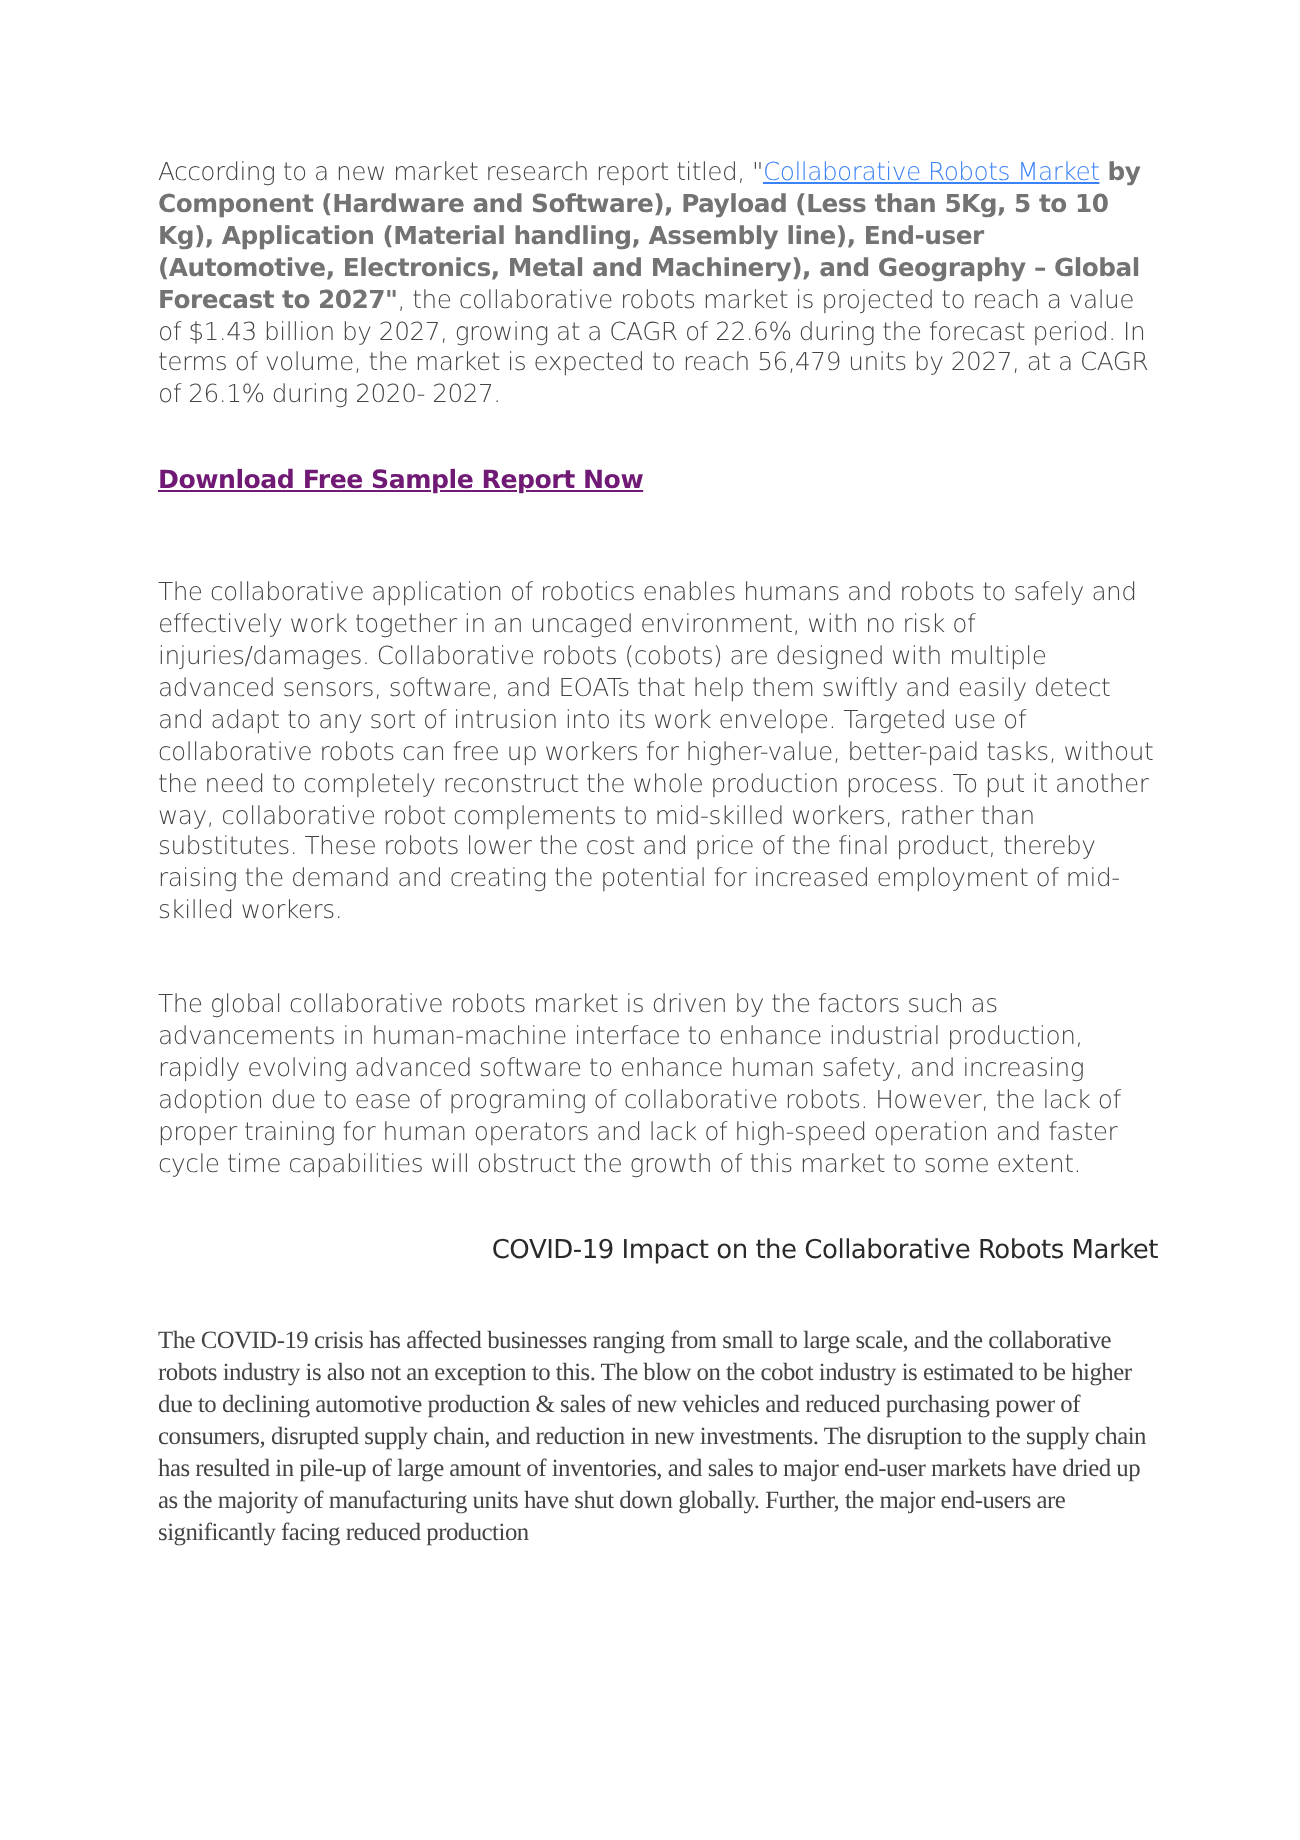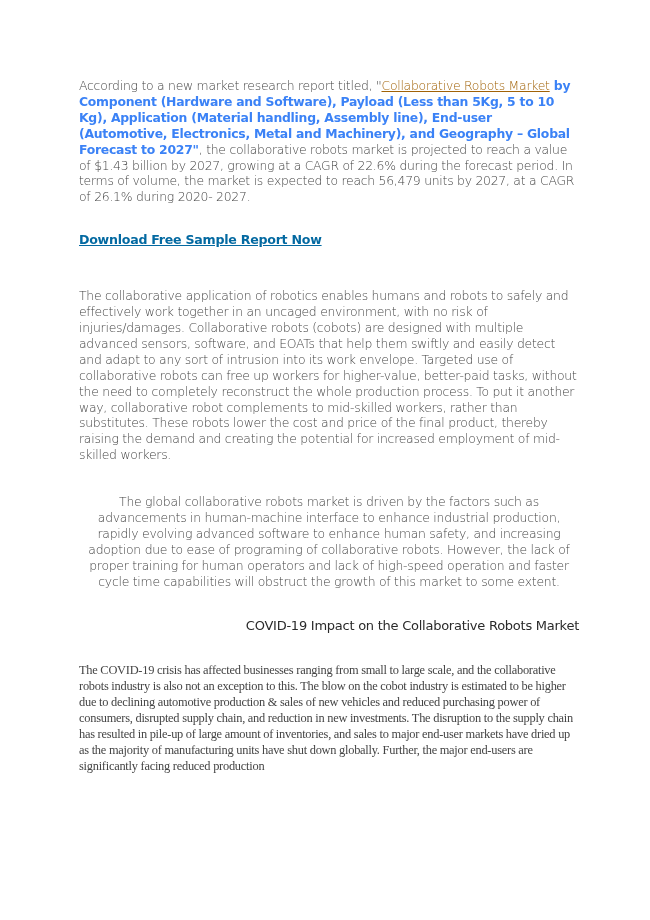--- a/index.html
+++ b/index.html
@@ -26,40 +26,39 @@
       font-weight: 300;
     }
     p {
       margin: 0;
     }
     .intro {
       margin: 0;
     }
     .intro .bold {
       font-weight: bold;
-      color: #3b82f6;
+      color: #737373;
     }
     .report-link {
-      color: #a16207;
+      color: #3b82f6;
       text-decoration: underline;
     }
     .cta {
       margin-top: 27px;
       font-weight: bold;
-      color: #0369a1;
+      color: #701a75;
       text-decoration: underline;
       font-size: 12.6px;
       display: inline-block;
     }
     .para1 {
       margin-top: 40px;
     }
     .para2 {
       margin-top: 31px;
-      text-align: center;
     }
     .heading {
       margin-top: 28px;
       color: #2a2a2a;
       font-size: 13px;
       font-weight: normal;
       text-align: right;
     }
     .para3 {
       margin-top: 30px;

